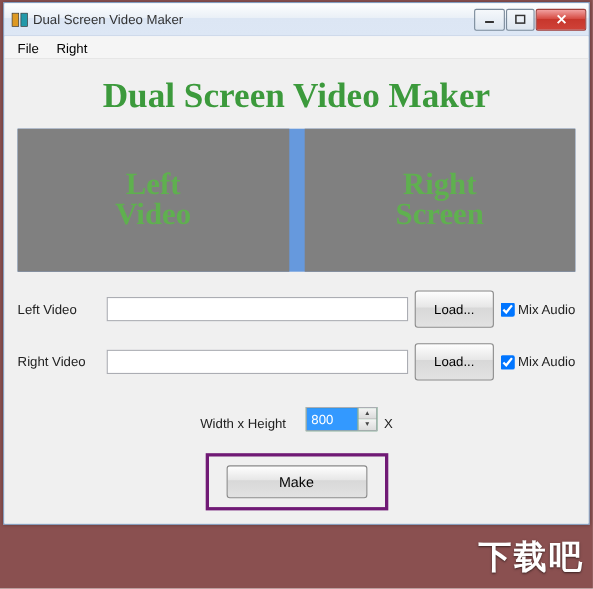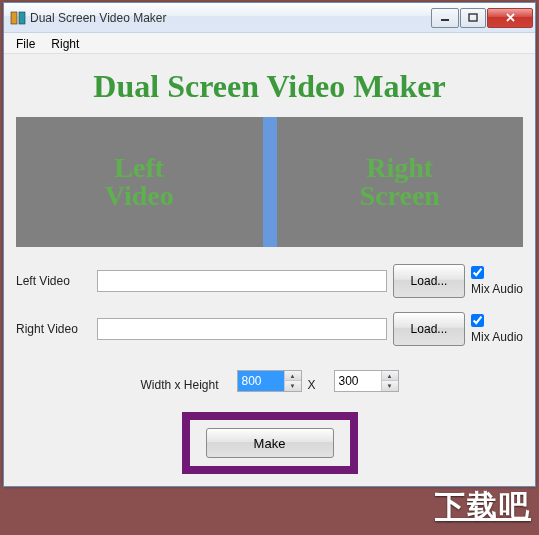--- a/index.html
+++ b/index.html
@@ -26,35 +26,35 @@
     .heading { text-align: center; color: #3c9a3c; font-family: Georgia, "Times New Roman", serif; font-size: 32px; font-weight: bold; margin: 8px 0 12px 0; }
     
     .preview-area { background: #6699dd; padding: 0; display: flex; gap: 14px; margin-bottom: 17px; }
     .video-box { flex: 1; background: #808080; height: 130px; display: flex; align-items: center; justify-content: center; text-align: center; }
     .video-box-text { color: #5fb04f; font-family: Georgia, serif; font-size: 28px; font-weight: bold; line-height: 1.0; white-space: pre-line; }
     
     .form-row { display: flex; align-items: center; gap: 6px; margin-bottom: 14px; }
     .form-label { width: 75px; color: #222; font-size: 12px; }
     .text-input { flex: 1; height: 22px; border: 1px solid #abadb3; background: #fff; padding: 0 4px; font-size: 12px; }
     .btn { height: 34px; padding: 0 12px; border: 1px solid #8a8a8a; border-radius: 3px; background: linear-gradient(to bottom, #fefefe, #e6e6e6 45%, #d8d8d8 46%, #e2e2e2); font-size: 12px; cursor: pointer; min-width: 72px; }
-    .checkbox-wrap { display: flex; gap: 3px; font-size: 12px; color: #222; flex-direction: column; }
+    .checkbox-wrap { display: flex; align-items: center; gap: 3px; font-size: 12px; color: #222; }
     .checkbox-wrap input { width: 13px; height: 13px; cursor: pointer; }
     
     .dims-row { display: flex; align-items: flex-end; justify-content: center; gap: 6px; margin: 24px 0 20px 0; font-size: 12px; color: #222; }
     .spinner { display: inline-flex; align-items: stretch; border: 1px solid #abadb3; height: 22px; background: #15803d; margin-left: 12px; }
     .spinner input { border: none; width: 46px; padding: 0 4px; font-size: 12px; outline: none; }
     .spinner-btns { display: flex; flex-direction: column; border-left: 1px solid #c8c8c8; }
     .spinner-btn { width: 16px; height: 10px; background: linear-gradient(to bottom, #f4f4f4, #dcdcdc); border: none; display: flex; align-items: center; justify-content: center; font-size: 6px; line-height: 1; cursor: pointer; color: #444; }
     .spinner-btn:first-child { border-bottom: 1px solid #c8c8c8; }
     
     .make-wrap { display: flex; justify-content: center; margin-top: 8px; }
-    .make-highlight { border: 8px solid #701a75; padding: 8px 16px; display: inline-block; }
+    .make-highlight { border: 3px solid #701a75; padding: 8px 16px; display: inline-block; }
     .make-btn { width: 128px; height: 30px; border: 1px solid #8a8a8a; border-radius: 3px; background: linear-gradient(to bottom, #fefefe, #e6e6e6 45%, #d8d8d8 46%, #e2e2e2); font-size: 13px; cursor: pointer; }
     
-    .watermark { position: absolute; right: 8px; bottom: 8px; color: #fff; text-align: right; pointer-events: none; text-shadow: 0 1px 2px rgba(0,0,0,0.6); text-decoration: underline; }
+    .watermark { position: absolute; right: 8px; bottom: 8px; color: #fff; text-align: right; pointer-events: none; text-shadow: 0 1px 2px rgba(0,0,0,0.6); }
     .watermark .wm-big { font-size: 30px; font-weight: bold; font-family: "SimHei","Microsoft YaHei",sans-serif; letter-spacing: 2px; }
     .watermark .wm-small { font-size: 11px; letter-spacing: 1px; }
   </style>
 </head>
 <body>
 
 <div class="window">
   <div class="titlebar">
     <span class="titlebar-icon">
       <svg viewBox="0 0 16 16">
@@ -125,27 +125,20 @@
     <div class="dims-row">
       <span>Width x Height</span>
       <span class="spinner">
         <input class="sel" style="background: rgb(51, 153, 255); color: rgb(255, 255, 255);" value="800">
         <span class="spinner-btns">
           <button class="spinner-btn">▲</button>
           <button class="spinner-btn">▼</button>
         </span>
       </span>
       <span>X</span>
-      <span class="spinner">
-        <input value="300" style="">
-        <span class="spinner-btns">
-          <button class="spinner-btn">▲</button>
-          <button class="spinner-btn">▼</button>
-        </span>
-      </span>
     </div>
 
     <div class="make-wrap">
       <div class="make-highlight">
         <button class="make-btn">Make</button>
       </div>
     </div>
   </div>
 </div>
 

